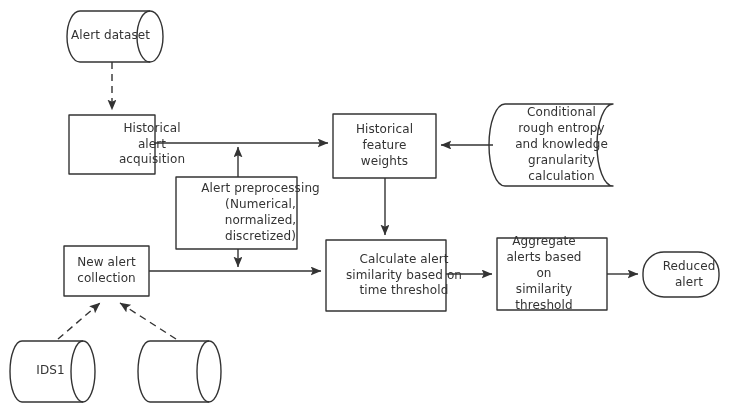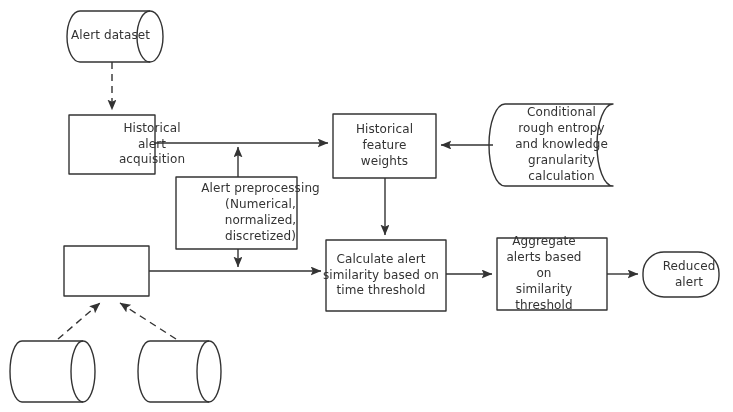--- a/index.html
+++ b/index.html
@@ -126,28 +126,31 @@
   <div class="node-label" style="left:333px; top:114px; width:103px; height:64px;">Historical
 feature
 weights</div>
 
   <div class="node-label" style="left:509px; top:104px; width:105px; height:82px;">Conditional
 rough entropy
 and knowledge
 granularity
 calculation</div>
 
+  <div class="node-label" style="left:64px; top:246px; width:85px; height:50px;">New alert
+collection</div>
 
-  <div class="node-label" style="left:321px; top:240px; width:120px; height:71px;">Calculate alert
+  <div class="node-label" style="left:344px; top:240px; width:120px; height:71px;">Calculate alert
 similarity based on
 time threshold</div>
 
   <div class="node-label" style="left:497px; top:238px; width:94px; height:72px;">Aggregate
 alerts based on
 similarity
 threshold</div>
 
   <div class="node-label" style="left:643px; top:252px; width:76px; height:45px;padding-left:8px;">Reduced
 alert</div>
 
+  <div class="node-label" style="left:18px; top:360px; width:65px; height:22px;">IDS1</div>
 
 
 </div>
 
 </body></html>

